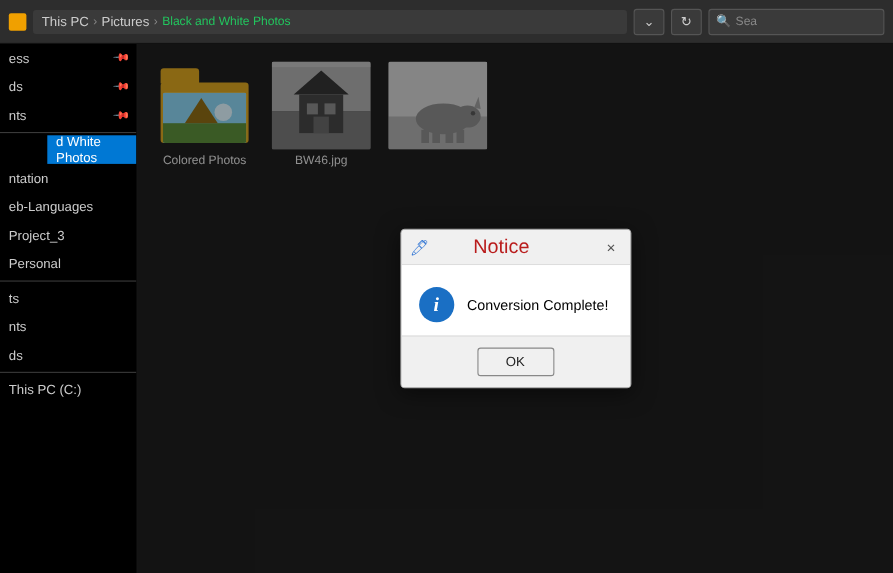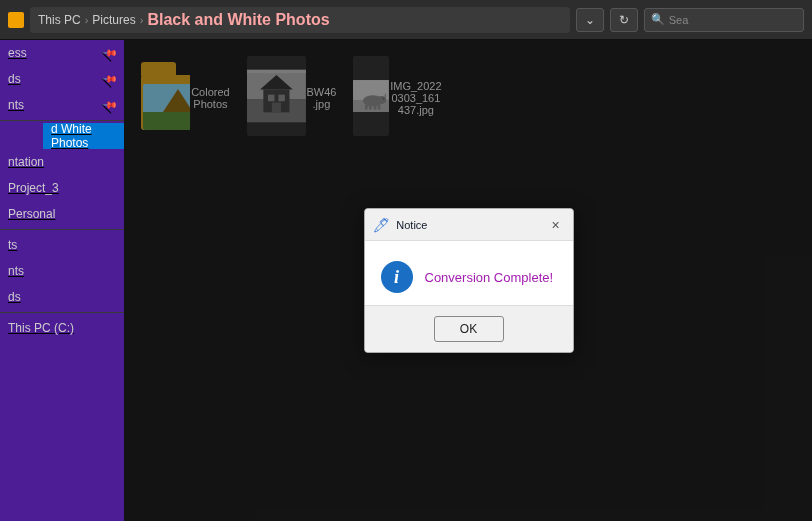--- a/index.html
+++ b/index.html
@@ -42,23 +42,22 @@
     }
     .breadcrumb-item {
       color: #ccc;
       font-size: 12px;
     }
     .breadcrumb-sep {
       color: #888;
       font-size: 11px;
     }
     .breadcrumb-active {
-      color: #fca5a5;
-      font-size: 16px;
-      font-weight: bold;
+      color: #22c55e;
+      font-size: 11px;
     }
     .tb-btn {
       width: 28px;
       height: 24px;
       background: #3a3a3a;
       border: 1px solid #555;
       border-radius: 3px;
       display: flex;
       align-items: center;
       justify-content: center;
@@ -81,25 +80,24 @@
 
     
     .main-layout {
       display: flex;
       height: calc(521px - 40px);
     }
 
     
     .sidebar {
       width: 125px;
-      background: #4c1d95;
+      background: #000000;
       border-right: 1px solid #111;
       overflow: hidden;
       flex-shrink: 0;
-      text-decoration: underline;
     }
     .sidebar-item {
       height: 26px;
       display: flex;
       align-items: center;
       padding: 0 8px;
       color: #ccc;
       font-size: 12px;
       cursor: pointer;
       position: relative;
@@ -132,20 +130,21 @@
       overflow: hidden;
     }
     .file-grid {
       display: flex;
       gap: 16px;
       flex-wrap: wrap;
       align-content: flex-start;
     }
     .file-item {
       display: flex;
+      flex-direction: column;
       align-items: center;
       width: 90px;
       cursor: pointer;
     }
     .file-thumb {
       width: 90px;
       height: 80px;
       border-radius: 2px;
       overflow: hidden;
       display: flex;
@@ -222,23 +221,24 @@
       align-items: center;
       padding: 0 8px;
       border-bottom: 1px solid #ddd;
       gap: 6px;
     }
     .modal-title-icon {
       color: #3a7bd5;
       font-size: 14px;
     }
     .modal-title-text {
-      font-size: 11px;
-      color: #0f172a;
+      font-size: 18px;
+      color: #b91c1c;
       flex: 1;
+      margin-left: 34px;
     }
     .modal-close {
       width: 18px;
       height: 18px;
       display: flex;
       align-items: center;
       justify-content: center;
       color: #555;
       font-size: 14px;
       cursor: pointer;
@@ -261,21 +261,21 @@
       font-weight: bold;
       display: flex;
       align-items: center;
       justify-content: center;
       flex-shrink: 0;
       font-style: italic;
       font-family: Georgia, serif;
     }
     .modal-message {
       font-size: 13px;
-      color: #a21caf;
+      color: #000000;
     }
     .modal-footer {
       padding: 10px 16px;
       display: flex;
       justify-content: center;
       background: #f0f0f0;
       border-top: 1px solid #ddd;
     }
     .ok-btn {
       width: 70px;
@@ -327,20 +327,23 @@
       <span class="pin-icon">📌</span>
     </div>
     <div class="sidebar-separator"></div>
     <div class="sidebar-item active">
       <span>d White Photos</span>
     </div>
     <div class="sidebar-item">
       <span>ntation</span>
     </div>
     <div class="sidebar-item">
+      <span>eb-Languages</span>
+    </div>
+    <div class="sidebar-item">
       <span>Project_3</span>
     </div>
     <div class="sidebar-item">
       <span>Personal</span>
     </div>
     <div class="sidebar-separator"></div>
     <div class="sidebar-item">
       <span>ts</span>
     </div>
     <div class="sidebar-item">
@@ -420,21 +423,20 @@
             <polygon points="78,42 82,32 84,43" fill="#999"></polygon>
 
             <rect x="30" y="62" width="7" height="12" fill="#888"></rect>
             <rect x="40" y="62" width="7" height="12" fill="#888"></rect>
             <rect x="52" y="62" width="7" height="12" fill="#888"></rect>
             <rect x="62" y="62" width="7" height="12" fill="#888"></rect>
 
             <circle cx="77" cy="47" r="2" fill="#555"></circle>
           </svg>
         </div>
-        <span class="file-name">IMG_20220303_161437.jpg</span>
       </div>
 
     </div>
 
     <div class="modal-overlay">
       <div class="modal">
         <div class="modal-title-bar">
           <span class="modal-title-icon">🖊</span>
           <span class="modal-title-text">Notice</span>
           <div class="modal-close">×</div>

